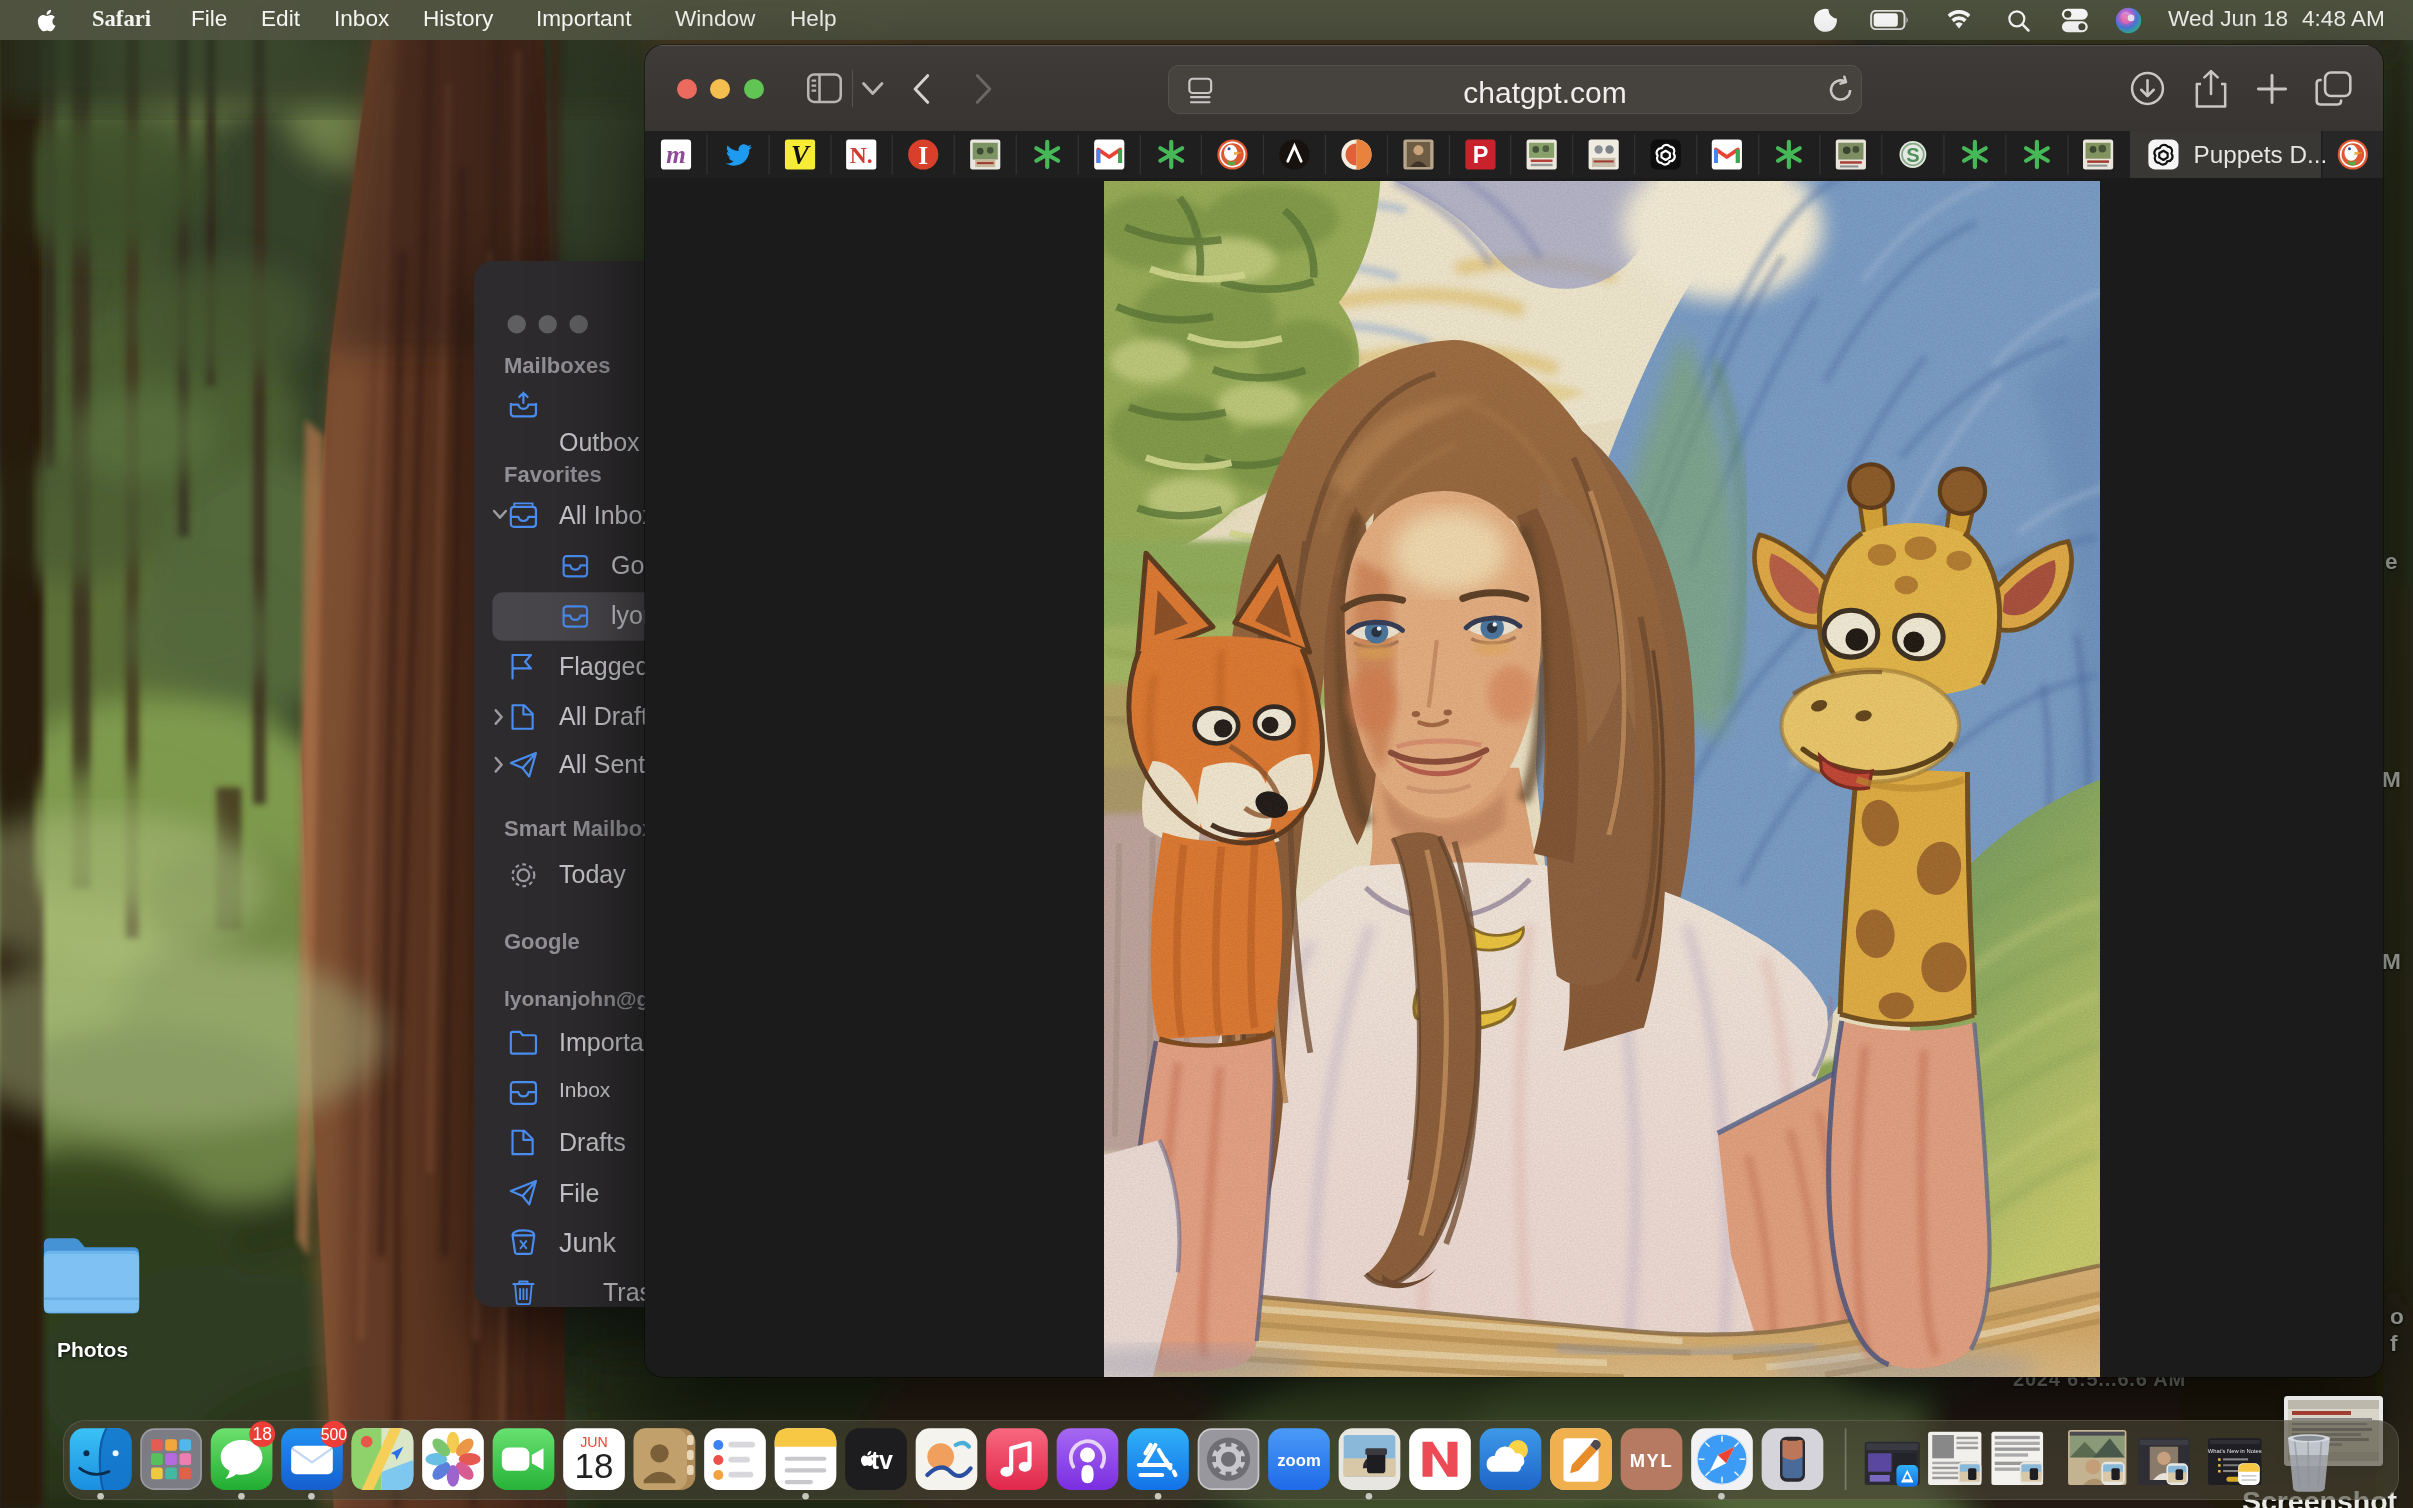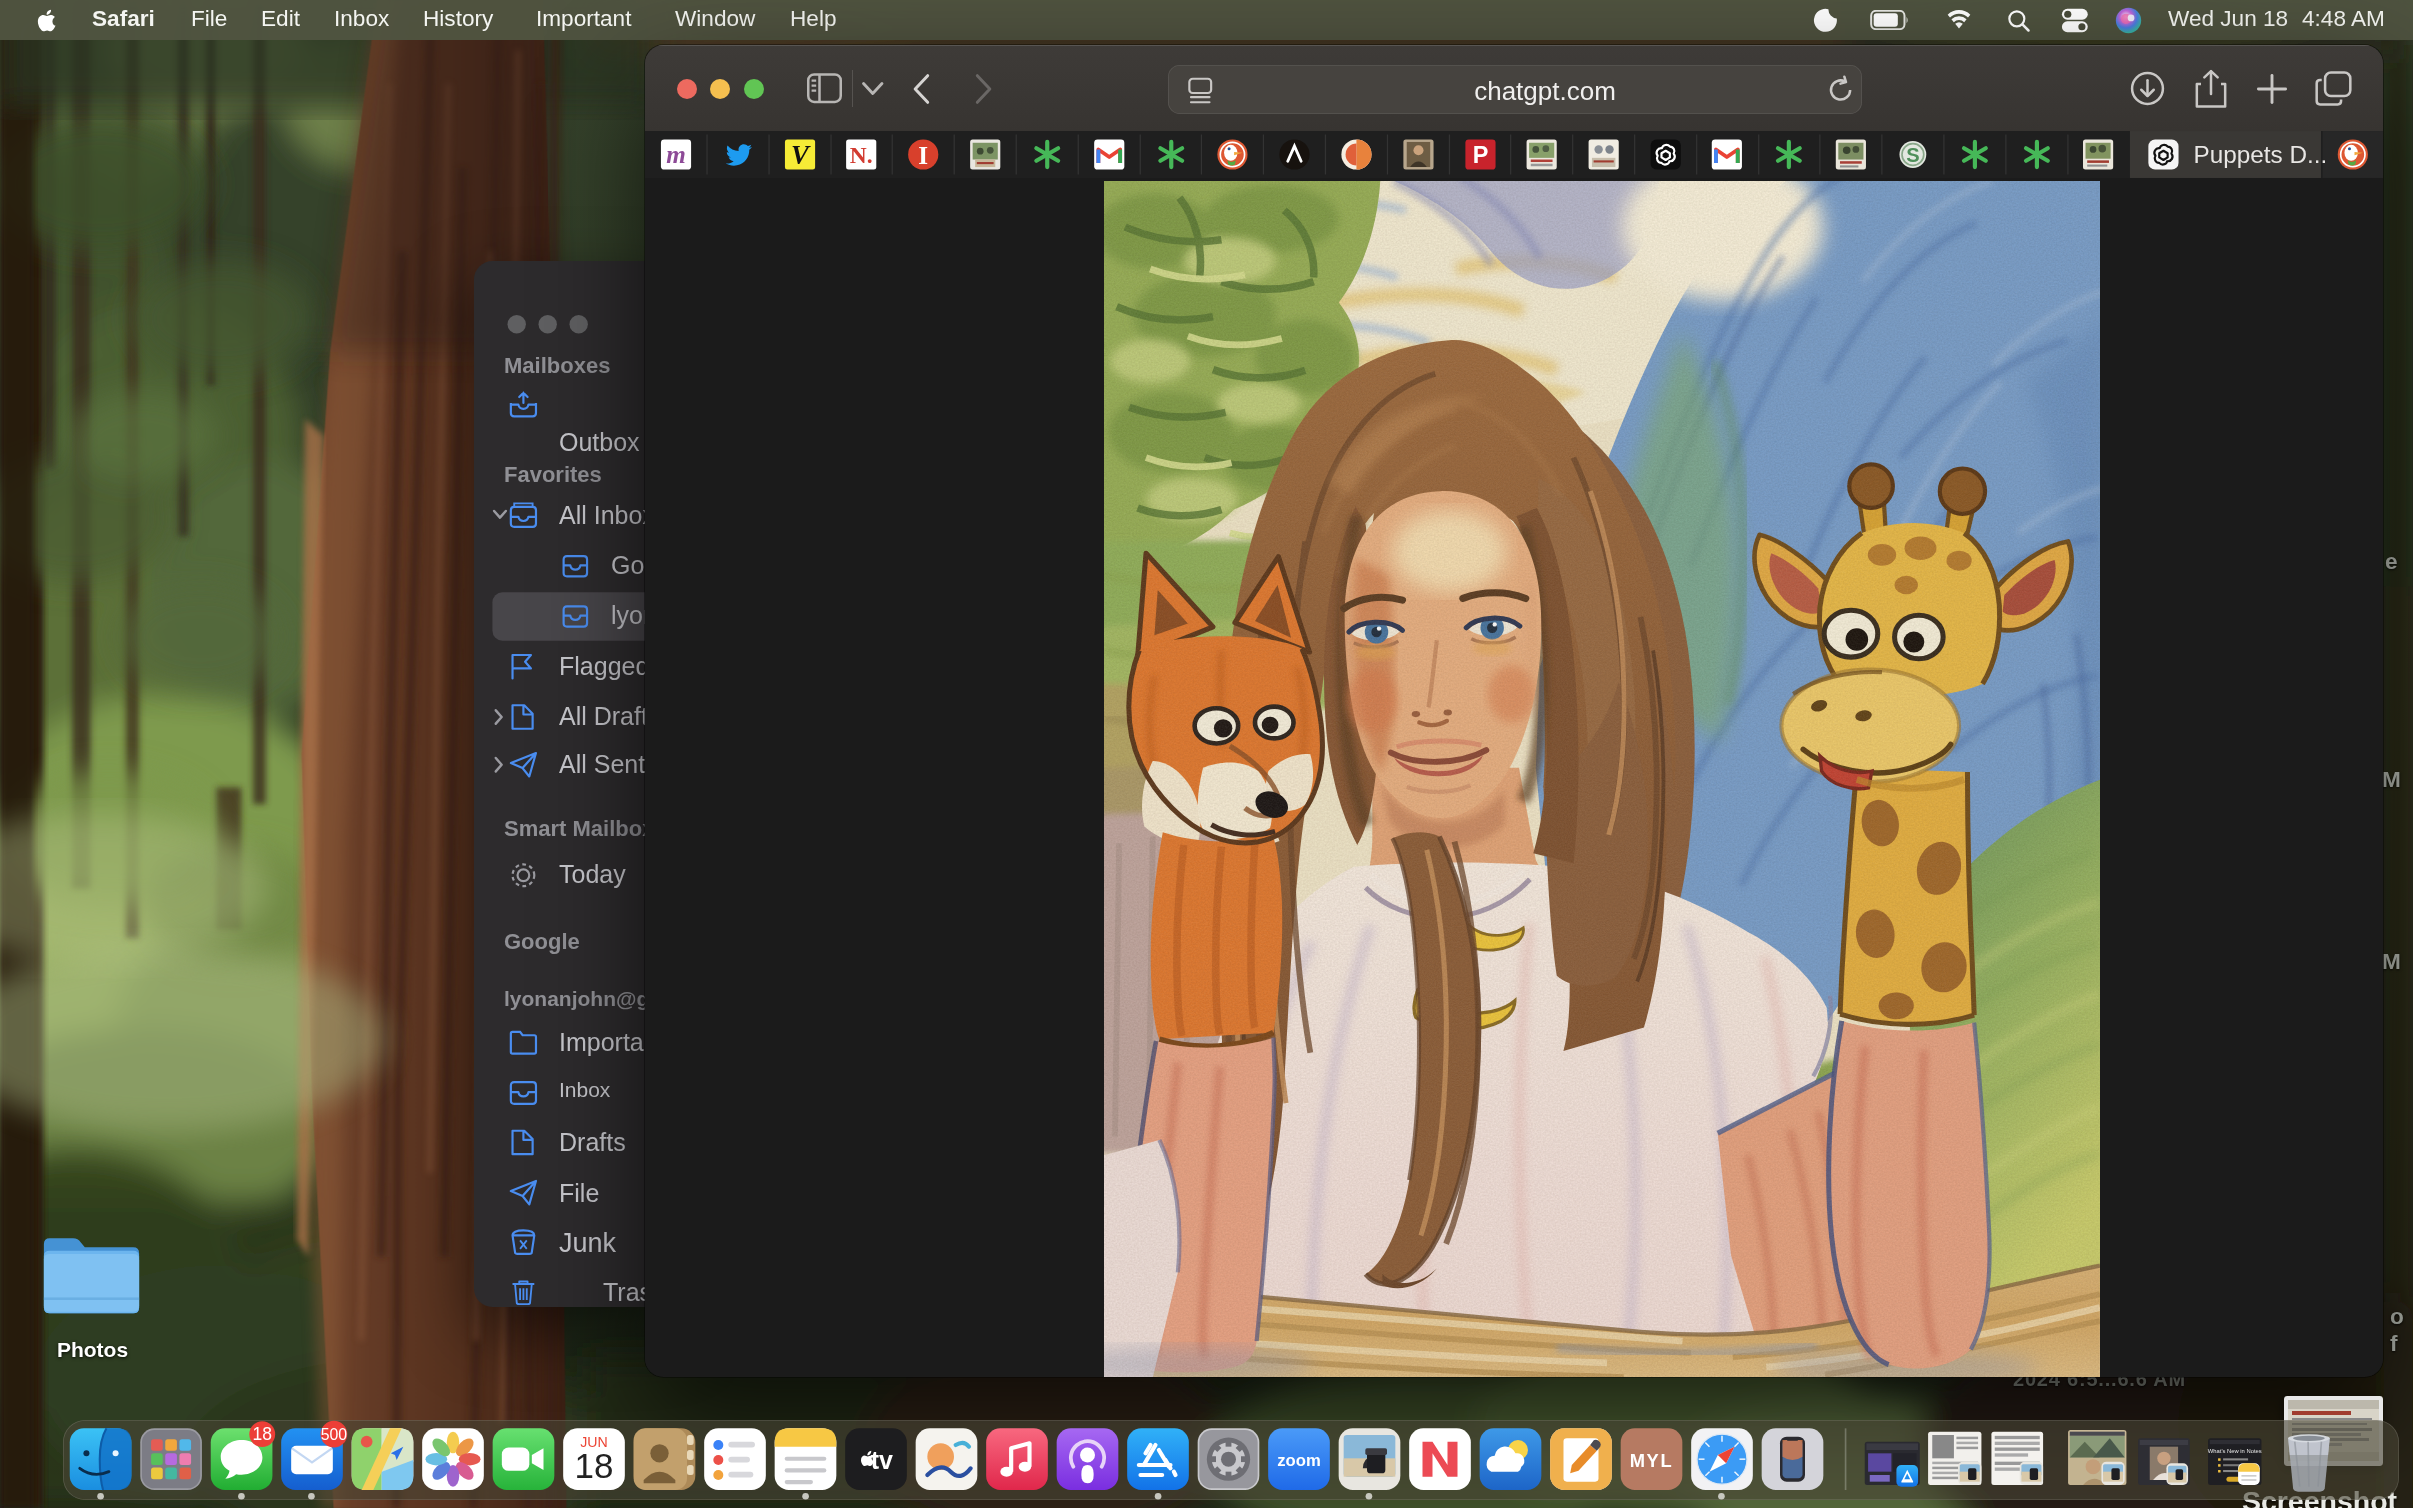--- a/index.html
+++ b/index.html
@@ -232,21 +232,21 @@
   <div class="abs" style="left:30px;top:201px;color:#909095;font-size:22px;font-weight:bold;white-space:nowrap;">Favorites</div>
   <div class="abs" style="left:30px;top:555px;color:#909095;font-size:22px;font-weight:bold;white-space:nowrap;">Smart Mailboxes</div>
   <div class="abs" style="left:30px;top:668px;color:#909095;font-size:22px;font-weight:bold;white-space:nowrap;">Google</div>
   <div class="abs" style="left:30px;top:726px;color:#909095;font-size:21px;font-weight:bold;white-space:nowrap;">lyonanjohn@gm</div>
 </div>
 
 <div class="abs" style="left:0;top:0;width:2413px;height:40px;background:rgba(80,84,64,0.97);color:#f4f5f1;font-size:22.6px;">
   <svg class="abs" style="left:35px;top:7.5px" width="23.5" height="25" viewBox="0 0 24 24" fill="#fff">
     <path d="M16.365 1.43c0 1.14-.493 2.27-1.177 3.08-.744.9-1.99 1.57-2.987 1.57-.12 0-.23-.02-.3-.03-.01-.06-.04-.22-.04-.39 0-1.15.572-2.27 1.206-2.98.804-.94 2.142-1.64 3.248-1.68.03.13.05.28.05.43zm4.565 15.71c-.03.07-.463 1.58-1.518 3.12-.945 1.34-1.94 2.71-3.43 2.71-1.517 0-1.9-.88-3.63-.88-1.698 0-2.302.91-3.67.91-1.377 0-2.332-1.26-3.428-2.8-1.287-1.82-2.323-4.63-2.323-7.28 0-4.28 2.797-6.55 5.552-6.55 1.448 0 2.675.95 3.6.95.88 0 2.25-1.01 3.92-1.01.63 0 2.88.06 4.37 2.16-.13.08-2.59 1.5-2.59 4.5 0 3.47 3.12 4.62 3.15 4.17z"></path>
   </svg>
-  <span class="abs" style="left:92px;top:5.9px;font-weight:bold;">Safari</span>
+  <span class="abs" style="left:92px;top:5.9px;font-weight:bold;font-family:Liberation Serif, serif;">Safari</span>
   <span class="abs" style="left:191px;top:5.9px;">File</span>
   <span class="abs" style="left:261px;top:5.9px;">Edit</span>
   <span class="abs" style="left:334px;top:5.9px;">Inbox</span>
   <span class="abs" style="left:423px;top:5.9px;">History</span>
   <span class="abs" style="left:536px;top:5.9px;">Important</span>
   <span class="abs" style="left:675px;top:5.9px;">Window</span>
   <span class="abs" style="left:790px;top:5.9px;">Help</span>
 
   <svg class="abs" style="left:1813px;top:8.4px" width="25" height="25" viewBox="0 0 30 30">
     <path d="M 18.5 1.5 A 13.8 13.8 0 1 0 28.5 12.5 A 10.8 10.8 0 0 1 18.5 1.5 Z" fill="#fff"></path>
@@ -314,21 +314,21 @@
   <svg class="abs" style="left:329px;top:28px" width="20" height="32" viewBox="0 0 24 38">
     <path d="M4 3 L19 19 L4 35" fill="none" stroke="#6a6765" stroke-width="3.6" stroke-linecap="round" stroke-linejoin="round"></path>
   </svg>
 
   <div class="abs" style="left:523px;top:20px;width:694px;height:49px;border-radius:11.7px;background:#46433f;box-shadow:inset 0 0 0 0.8px rgba(255,255,255,0.10);"></div>
   <svg class="abs" style="left:541px;top:32px" width="28.5" height="27" viewBox="0 0 34 32">
     <rect x="4" y="2" width="26" height="17" rx="4" fill="none" stroke="#c9c7c5" stroke-width="2.6"></rect>
     <line x1="6" y1="24" x2="28" y2="24" stroke="#c9c7c5" stroke-width="2.6" stroke-linecap="round"></line>
     <line x1="6" y1="30" x2="28" y2="30" stroke="#c9c7c5" stroke-width="2.6" stroke-linecap="round"></line>
   </svg>
-  <div class="abs" style="left:523px;top:31px;width:754px;text-align:center;color:#f0efee;font-size:26px;">chatgpt.com</div>
+  <div class="abs" style="left:523px;top:31px;width:754px;text-align:center;color:#f0efee;font-size:30px;">chatgpt.com</div>
   <svg class="abs" style="left:1181px;top:30px" width="30" height="30" viewBox="0 0 36 36">
     <path d="M 29 18 A 11.5 11.5 0 1 1 23 7.9" fill="none" stroke="#c9c7c5" stroke-width="3"></path>
     <path d="M 22 2 L 24 8.6 L 17.4 10.4" fill="none" stroke="#c9c7c5" stroke-width="3" stroke-linecap="round" stroke-linejoin="round"></path>
   </svg>
 
   <svg class="abs" style="left:1485px;top:26px" width="35" height="35" viewBox="0 0 42 42">
     <circle cx="21" cy="21" r="18.5" fill="none" stroke="#c9c7c5" stroke-width="3"></circle>
     <line x1="21" y1="11" x2="21" y2="29" stroke="#c9c7c5" stroke-width="3" stroke-linecap="round"></line>
     <path d="M13.5 22.5 L21 30 L28.5 22.5" fill="none" stroke="#c9c7c5" stroke-width="3" stroke-linecap="round" stroke-linejoin="round"></path>
   </svg>

